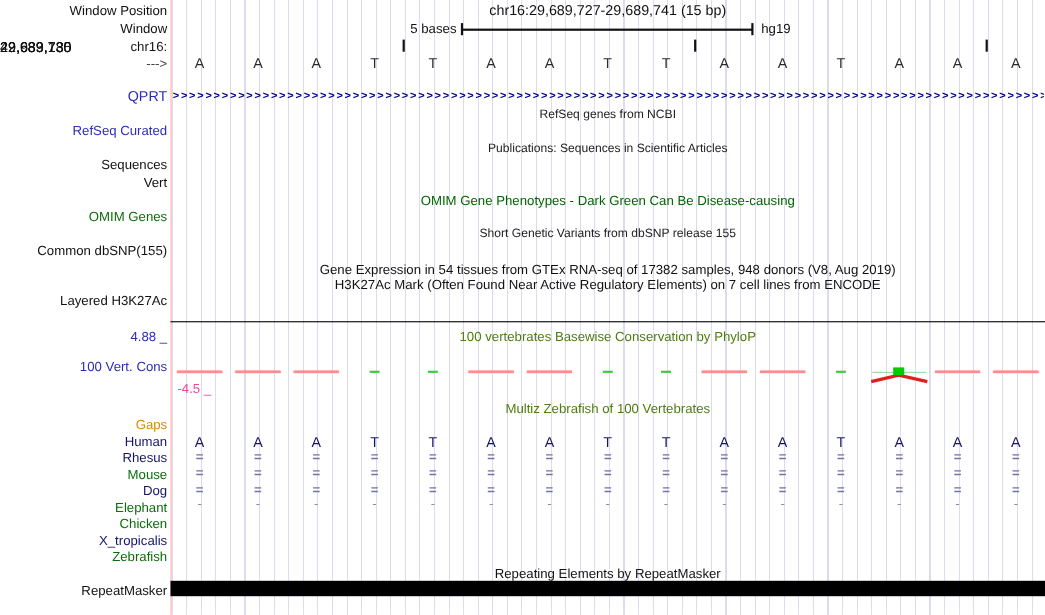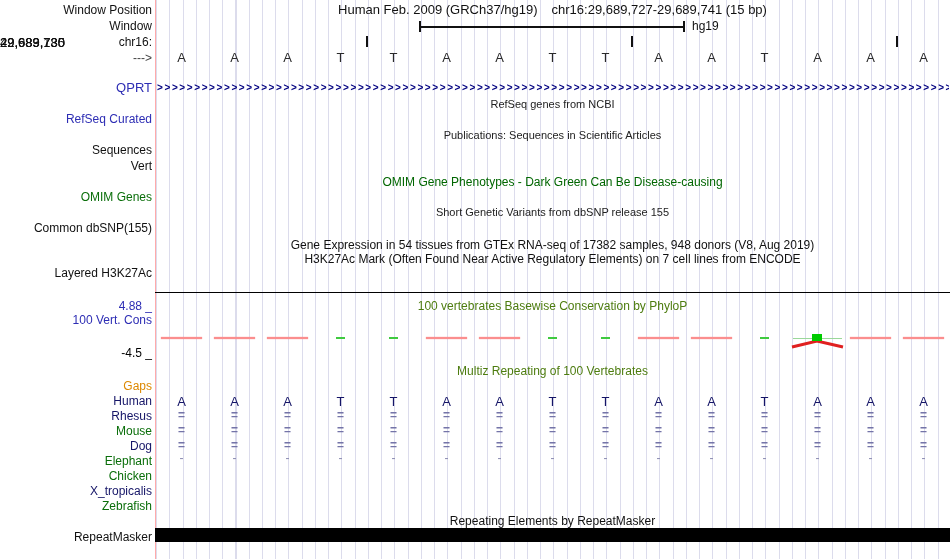--- a/index.html
+++ b/index.html
@@ -13,21 +13,21 @@
   }
   #left-border { position:absolute; left:155px; top:0; width:1px; height:559px; background:#ffaaaa; }
 
   .side-label { position:absolute; left:0; width:152px; text-align:right; font-size:12px; white-space:nowrap; line-height:14px; }
   .center-label { position:absolute; left:155px; width:795px; text-align:center; font-size:12px; white-space:nowrap; line-height:13px; }
   .small { font-size:11px; color:#222; }
   .c-blue { color:#4d7c0f; }
   .l-blue { color:#2d2db4; }
   .c-green { color:#006600; }
   .orange { color:#dd8800; }
-  .maroon { color:#000000; }
+  .maroon { color:#ec4899;padding-left:40px; }
   .navy { color:#151567; }
   .greenlbl { color:#0a6e0a; }
 
   #title-row { position:absolute; left:155px; top:2px; width:795px; display:flex; justify-content:center; gap:14px; font-size:13px; color:#111; }
 
   
   #scale-text { position:absolute; left:155px; top:19px; width:260px; text-align:right; font-size:12px; }
   #scale-line { position:absolute; left:420px; top:26px; width:264px; height:2px; background:#111; }
   .scale-tick { position:absolute; top:21px; width:2px; height:11px; background:#111; }
   #hg19-text { position:absolute; left:692px; top:19px; font-size:12px; }
@@ -62,25 +62,25 @@
 </head>
 <body>
 
 <div id="canvas">
 
   <div id="gridlines"></div>
   <div id="left-border"></div>
 
   <div class="side-label" style="top:3px">Window Position</div>
   <div id="title-row">
-    <span>Human Feb. 2009 (GRCh37/hg19)</span>
     <span>chr16:29,689,727-29,689,741 (15 bp)</span>
   </div>
 
   <div class="side-label" style="top:19px">Window</div>
+  <div id="scale-text">5 bases</div>
   <div id="scale-line"></div>
   <div class="scale-tick" style="left:419px"></div>
   <div class="scale-tick" style="left:683px"></div>
   <div id="hg19-text">hg19</div>
 
   <div class="side-label" style="top:35px">chr16:</div>
   <div class="ruler-num" style="width:364px">29,689,730</div>
   <div class="ruler-tick" style="left:366px"></div>
   <div class="ruler-num" style="width:629px">29,689,735</div>
   <div class="ruler-tick" style="left:631px"></div>
@@ -122,21 +122,21 @@
   <div class="center-label small" style="top:206px">Short Genetic Variants from dbSNP release 155</div>
   <div class="side-label" style="top:221px">Common dbSNP(155)</div>
 
   <div class="center-label" style="top:239px">Gene Expression in 54 tissues from GTEx RNA-seq of 17382 samples, 948 donors (V8, Aug 2019)</div>
   <div class="center-label" style="top:253px">H3K27Ac Mark (Often Found Near Active Regulatory Elements) on 7 cell lines from ENCODE</div>
   <div class="side-label" style="top:266px">Layered H3K27Ac</div>
 
   <div id="cons-topline"></div>
   <div class="side-label l-blue" style="top:299px">4.88 _</div>
   <div class="center-label c-blue" style="top:300px">100 vertebrates Basewise Conservation by PhyloP</div>
-  <div class="side-label l-blue" style="top:313px">100 Vert. Cons</div>
+  <div class="side-label l-blue" style="top:326px">100 Vert. Cons</div>
   <div class="side-label maroon" style="top:346px">-4.5 _</div>
   <div id="cons-marks">
       <div class="mark mark-neg" style="left: 0px;"></div>
       <div class="mark mark-neg" style="left: 53px;"></div>
       <div class="mark mark-neg" style="left: 106px;"></div>
       <div class="mark mark-pos" style="left: 159px;"></div>
       <div class="mark mark-pos" style="left: 212px;"></div>
       <div class="mark mark-neg" style="left: 265px;"></div>
       <div class="mark mark-neg" style="left: 318px;"></div>
       <div class="mark mark-pos" style="left: 371px;"></div>
@@ -146,21 +146,21 @@
       <div class="mark mark-pos" style="left: 583px;"></div>
       <div class="mark mark-peak" style="left: 636px;"></div>
       <div class="mark mark-neg" style="left: 689px;"></div>
       <div class="mark mark-neg" style="left: 742px;"></div>
     </div>
   <svg id="cons-peak" viewBox="0 0 53 20">
     <polyline points="1,16 26,10 52,16" fill="none" stroke="#e02020" stroke-width="3"></polyline>
     <rect x="21" y="3" width="10" height="7" fill="#00cc00"></rect>
   </svg>
 
-  <div class="center-label c-blue" style="top:365px">Multiz Repeating of 100 Vertebrates</div>
+  <div class="center-label c-blue" style="top:365px">Multiz Zebrafish of 100 Vertebrates</div>
   <div class="side-label orange" style="top:379px">Gaps</div>
   <div class="side-label navy" style="top:394px">Human</div>
   <div class="side-label navy" style="top:409px">Rhesus</div>
   <div class="side-label navy" style="top:439px">Dog</div>
   <div class="side-label greenlbl" style="top:424px">Mouse</div>
   <div class="side-label greenlbl" style="top:454px">Elephant</div>
   <div class="side-label greenlbl" style="top:469px">Chicken</div>
   <div class="side-label navy" style="top:484px">X_tropicalis</div>
   <div class="side-label greenlbl" style="top:499px">Zebrafish</div>
 

